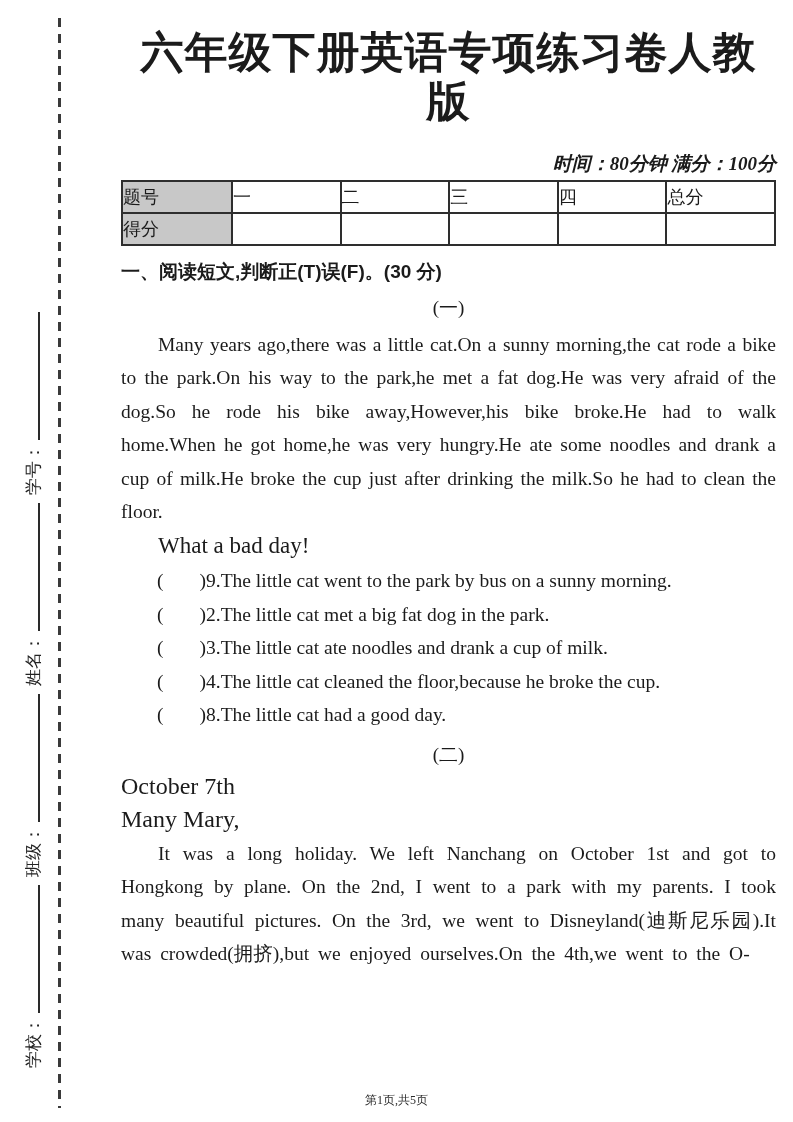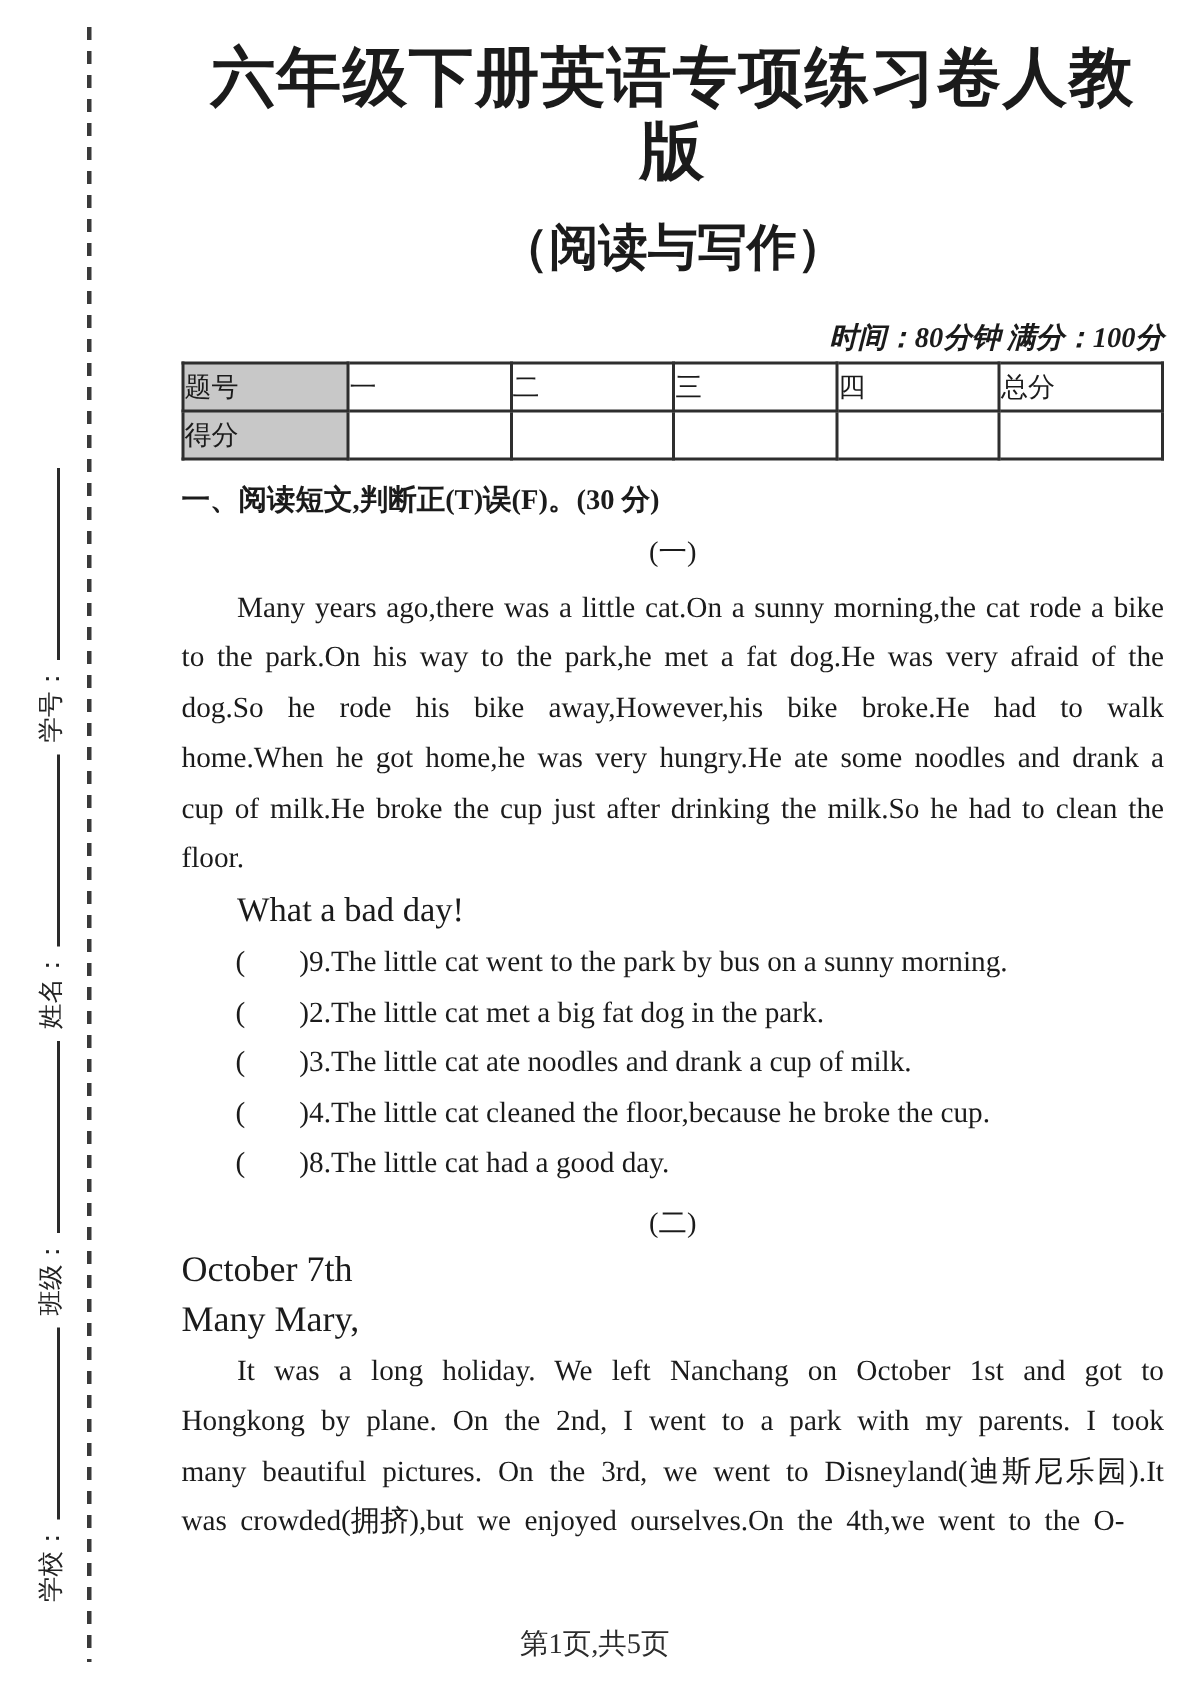--- a/index.html
+++ b/index.html
@@ -80,21 +80,21 @@
   }
   table.score-table td {
     border: 2px solid #2e2e2e;
     height: 32px;
     text-align: left;
     vertical-align: middle;
   }
   table.score-table td.lbl { background: #c8c8c8; width: 110px; }
 
   .section-heading {
-    font-family: Liberation Serif, serif;
+    font-family: Liberation Sans, sans-serif;
     font-weight: bold;
     font-size: 19px;
     margin-top: 13px;
   }
   .passage-label {
     text-align: center;
     font-size: 19px;
     margin-top: 8px;
     line-height: 30px;
   }
@@ -129,21 +129,21 @@
     text-align: justify;
     text-indent: 37px;
     word-spacing: 4px;
   }
 
   .page-footer {
     position: absolute;
     left: 0; bottom: 13px;
     width: 100%;
     text-align: center;
-    font-size: 19px;
+    font-size: 12px;
     color: #2c2c2c;
   }
 </style>
 </head>
 <body>
 
 <div class="fold-line"></div>
 
 <div class="sidebar-strip">
   <span class="sidebar-field">
@@ -160,21 +160,20 @@
   </span>
   <span class="sidebar-field">
     <span>学号：</span>
     <span class="blank"></span>
   </span>
 </div>
 
 <div class="content">
 
   <div class="page-title">六年级下册英语专项练习卷人教版</div>
-  <div class="page-subtitle">（阅读与写作）</div>
 
   <div class="exam-meta">时间：80分钟  满分：100分</div>
 
   <table class="score-table">
     <tbody>
         <tr>
       <td class="lbl">题号</td>
       <td>一</td>
       <td>二</td>
       <td>三</td>

